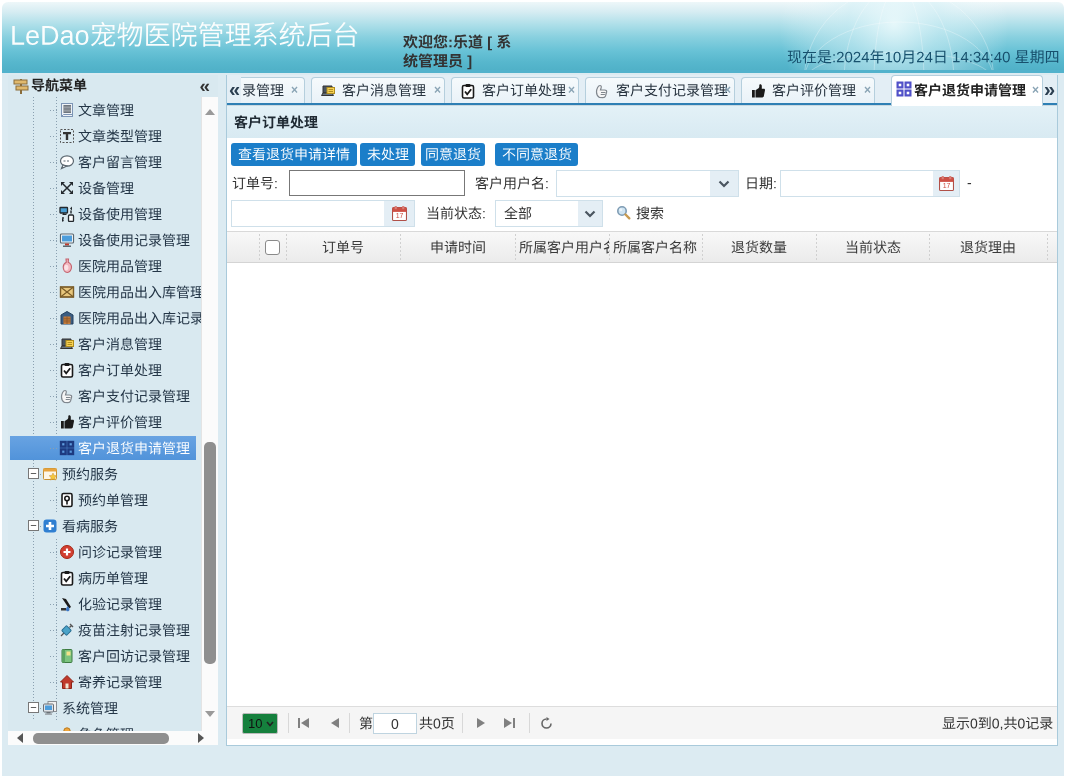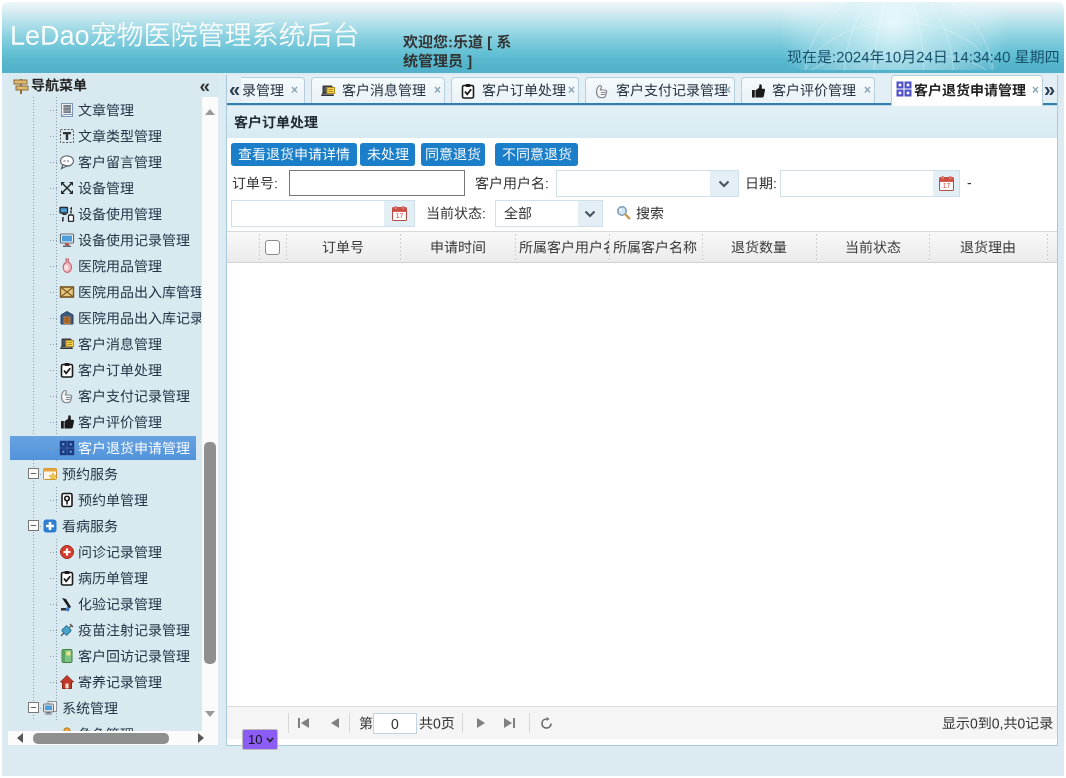--- a/index.html
+++ b/index.html
@@ -57,21 +57,21 @@
 
 #ghead { position:absolute; left:0; top:157px; width:830px; height:31px; background:linear-gradient(#f8f8f8,#ebebeb); border-bottom:1px solid #d4d4d4; font-size:14px; color:#3a3a3a; }
 #ghead .col { position:absolute; top:0; height:30px; line-height:30px; text-align:center; overflow:hidden; white-space:nowrap; }
 #ghead .sep { position:absolute; top:2px; height:26px; width:1px; background-image:repeating-linear-gradient(#d0d0d0 0 2px, transparent 2px 4px); }
 #cbx { position:absolute; left:38px; top:8px; width:15px; height:15px; background:#fff; border:1px solid #8a8a8a; border-radius:3px; }
 #gbody { position:absolute; left:0; top:188px; width:830px; height:443px; background:#fff; }
 
 #pager { position:absolute; left:0; top:631px; width:830px; height:33px; background:#f5f5f5; border-top:1px solid #dddddd; font-size:14px; color:#333; }
 #pager .sep { position:absolute; top:6px; width:1px; height:20px; background:#d8d8d8; }
 #pager .lbl2 { position:absolute; top:0; line-height:33px; }
-#pgsel { position:absolute; left:15px; top:22px; width:36px; height:21px; border:1px solid #bbb; border-radius:2px; background:#8b5cf6; font-size:13px; line-height:19px; padding-left:5px; color:#111; }
+#pgsel { position:absolute; left:15px; top:6px; width:36px; height:21px; border:1px solid #bbb; border-radius:2px; background:#15803d; font-size:13px; line-height:19px; padding-left:5px; color:#111; }
 #pgnum { position:absolute; left:146px; top:6px; width:44px; height:21px; border:1px solid #bfd4e0; background:#fff; text-align:center; line-height:20px; font-size:14px; }
 #pgright { position:absolute; right:4px; top:0; line-height:33px; font-size:14px; color:#333; }
 .parr { position:absolute; top:11px; }
 </style>
 </head>
 <body>
 <svg width="0" height="0" style="position:absolute">
     <defs>
       <path id="u004cl" d="M82 0V688H175V76H523V0Z"></path>
       <path id="u0065l" d="M135 246Q135 155 172 105Q210 56 282 56Q339 56 374 79Q408 102 420 137L498 115Q450 -10 282 -10Q165 -10 104 60Q42 130 42 268Q42 398 104 468Q165 538 279 538Q512 538 512 257V246ZM421 313Q414 396 378 435Q343 473 277 473Q213 473 176 430Q139 388 136 313Z"></path>

